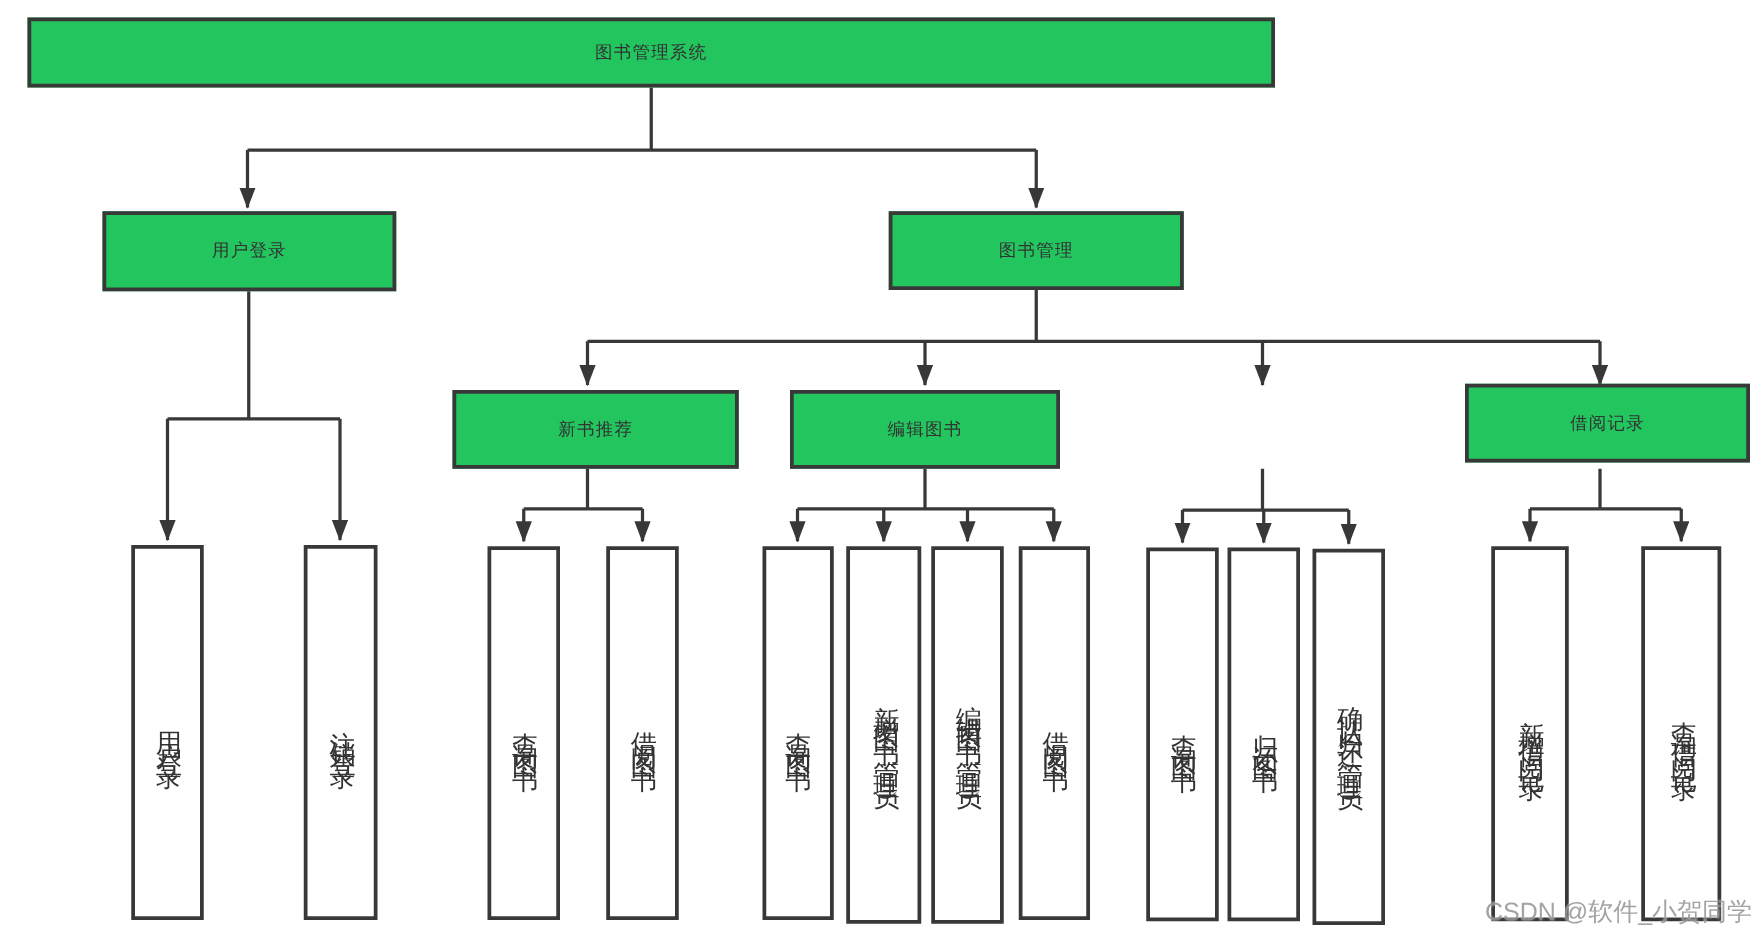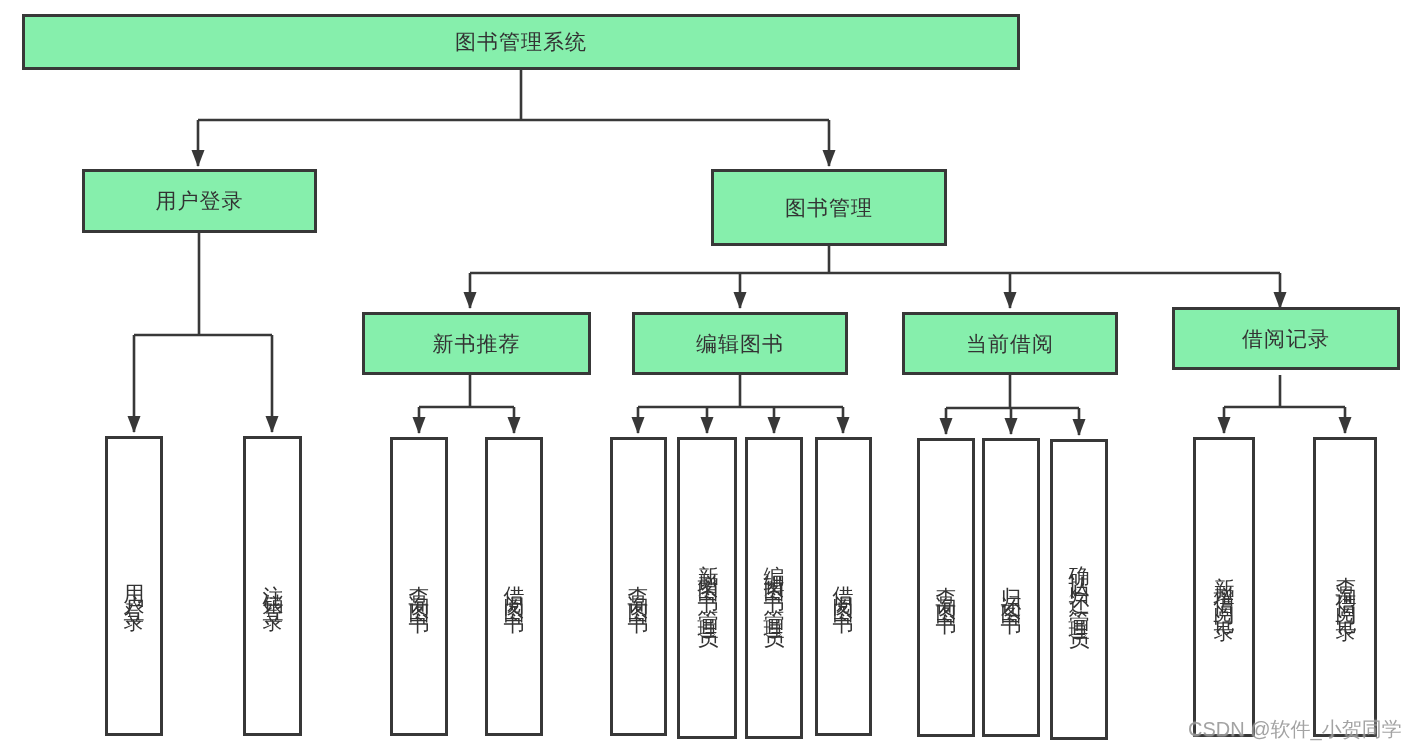--- a/index.html
+++ b/index.html
@@ -14,26 +14,26 @@
   #connectors {
     position: absolute;
     left: 0; top: 0;
     width: 1405px; height: 747px;
     z-index: 1;
   }
   .node {
     position: absolute;
     z-index: 2;
     box-sizing: border-box;
-    background: #86efac;
+    background: #22c55e;
     border: 3px solid #383838;
     display: flex;
     align-items: center;
     justify-content: center;
-    font-size: 21px;
+    font-size: 14px;
     color: #333333;
     letter-spacing: 1px;
     white-space: nowrap;
   }
   .leaf {
     position: absolute;
     z-index: 2;
     box-sizing: border-box;
     background: #ffffff;
     border: 3px solid #383838;
@@ -98,25 +98,24 @@
       <path d="M1011 408 V434" marker-end="url(#arrow)"></path>
       <path d="M1079 408 V435" marker-end="url(#arrow)"></path>
       <path d="M1224 407 V433" marker-end="url(#arrow)"></path>
       <path d="M1345 407 V433" marker-end="url(#arrow)"></path>
     </g>
   </svg>
 
   <div class="node" style="left:22px; top:14px; width:998px; height:56px;">图书管理系统</div>
 
   <div class="node" style="left:82px; top:169px; width:235px; height:64px;">用户登录</div>
-  <div class="node" style="left:711px; top:169px; width:236px; height:77px;">图书管理</div>
+  <div class="node" style="left:711px; top:169px; width:236px; height:63px;">图书管理</div>
 
   <div class="node" style="left:362px; top:312px; width:229px; height:63px;">新书推荐</div>
   <div class="node" style="left:632px; top:312px; width:216px; height:63px;">编辑图书</div>
-  <div class="node" style="left:902px; top:312px; width:216px; height:63px;">当前借阅</div>
   <div class="node" style="left:1172px; top:307px; width:228px; height:63px;">借阅记录</div>
 
   <div class="leaf" style="left:105px; top:436px; width:58px; height:300px;">用户登录</div>
   <div class="leaf" style="left:243px; top:436px; width:59px; height:300px;">注销登录</div>
 
   <div class="leaf" style="left:390px; top:437px; width:58px; height:299px;">查询图书</div>
   <div class="leaf" style="left:485px; top:437px; width:58px; height:299px;">借阅图书</div>
 
   <div class="leaf" style="left:610px; top:437px; width:57px; height:299px;">查询图书</div>
   <div class="leaf" style="left:677px; top:437px; width:60px; height:302px;">新增图书（管理员）</div>

